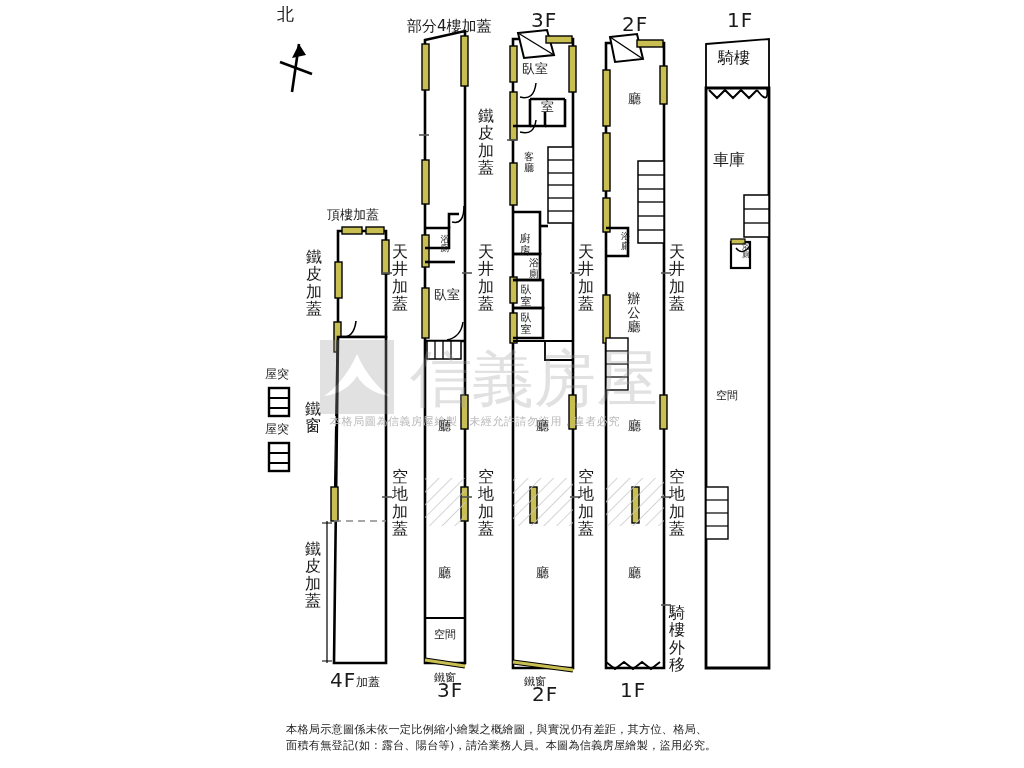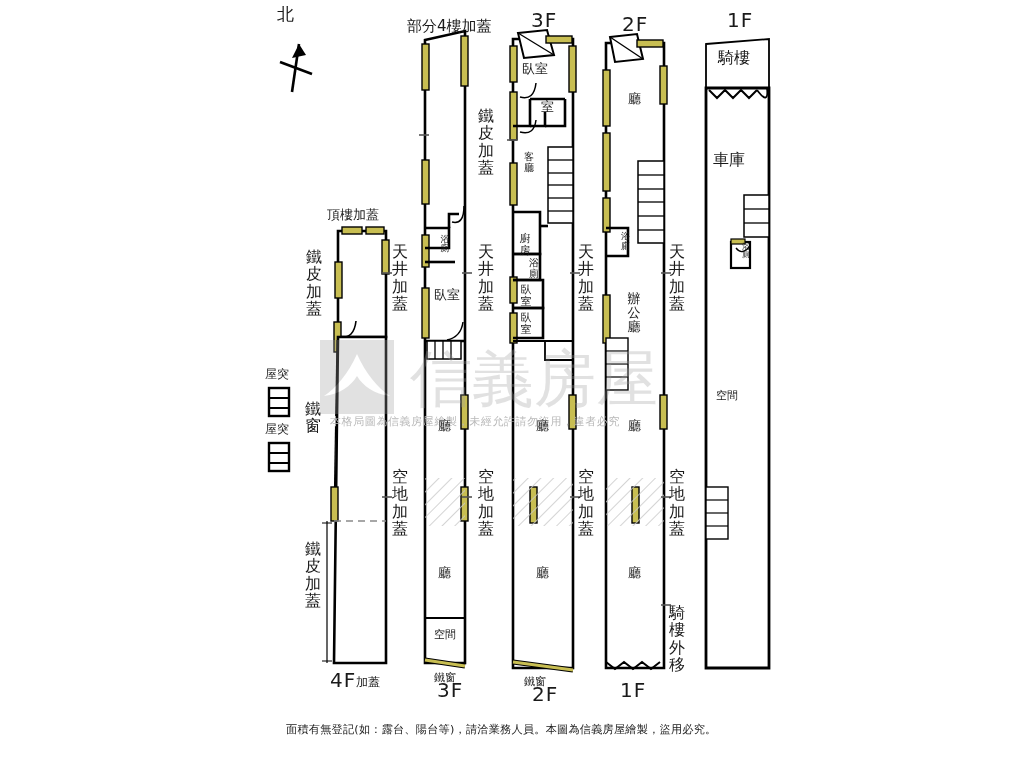--- a/index.html
+++ b/index.html
@@ -360,14 +360,15 @@
 <div class="vlbl note" style="left:669px;top:604px;width:16px;">
   <span>騎樓外移</span>
 </div>
 
 <div class="lbl" style="left:718px;top:50px;font-size:16px;">騎樓</div>
 <div class="lbl" style="left:713px;top:152px;font-size:16px;">車庫</div>
 <div class="lbl room-xs" style="left:732px;top:243px;font-size:8px;width:11px;white-space:normal;line-height:1;">浴廁</div>
 <div class="lbl room-sm" style="left:716px;top:390px;">空間</div>
 
 <div id="footer">
+  <div>本格局示意圖係未依一定比例縮小繪製之概繪圖，與實況仍有差距，其方位、格局、</div>
   <div>面積有無登記(如：露台、陽台等)，請洽業務人員。本圖為信義房屋繪製，盜用必究。</div>
 </div>
 
 </body></html>

